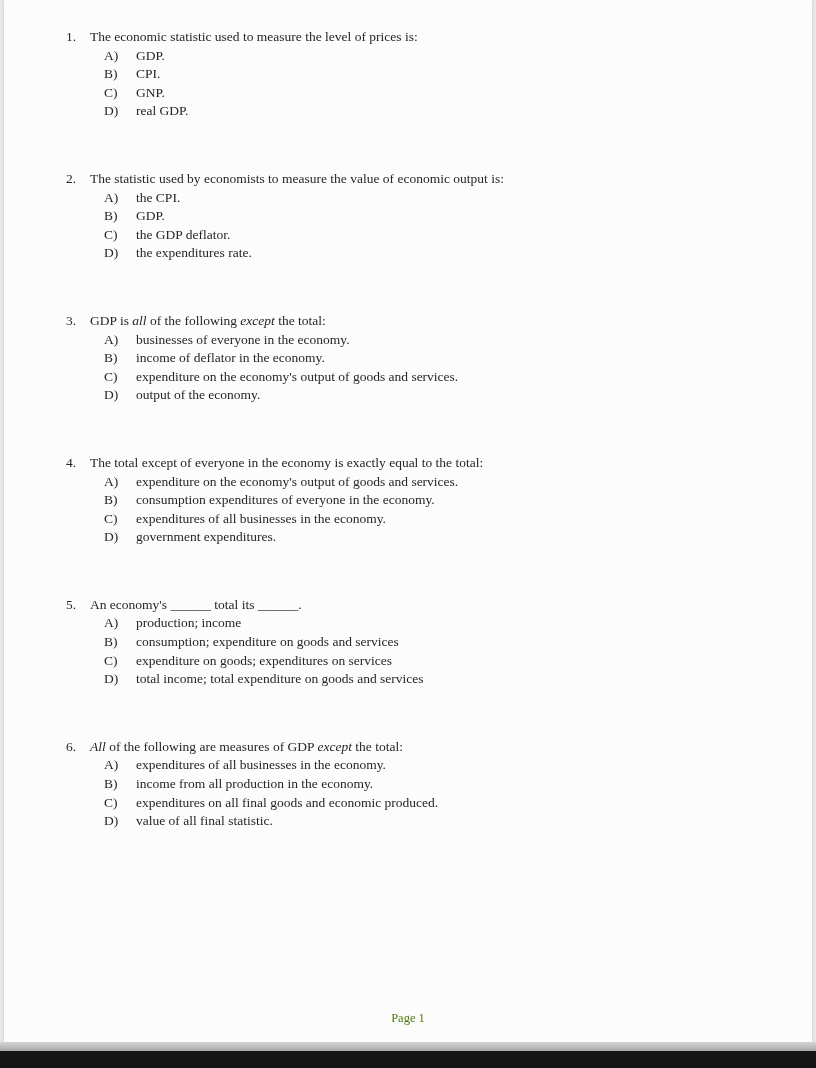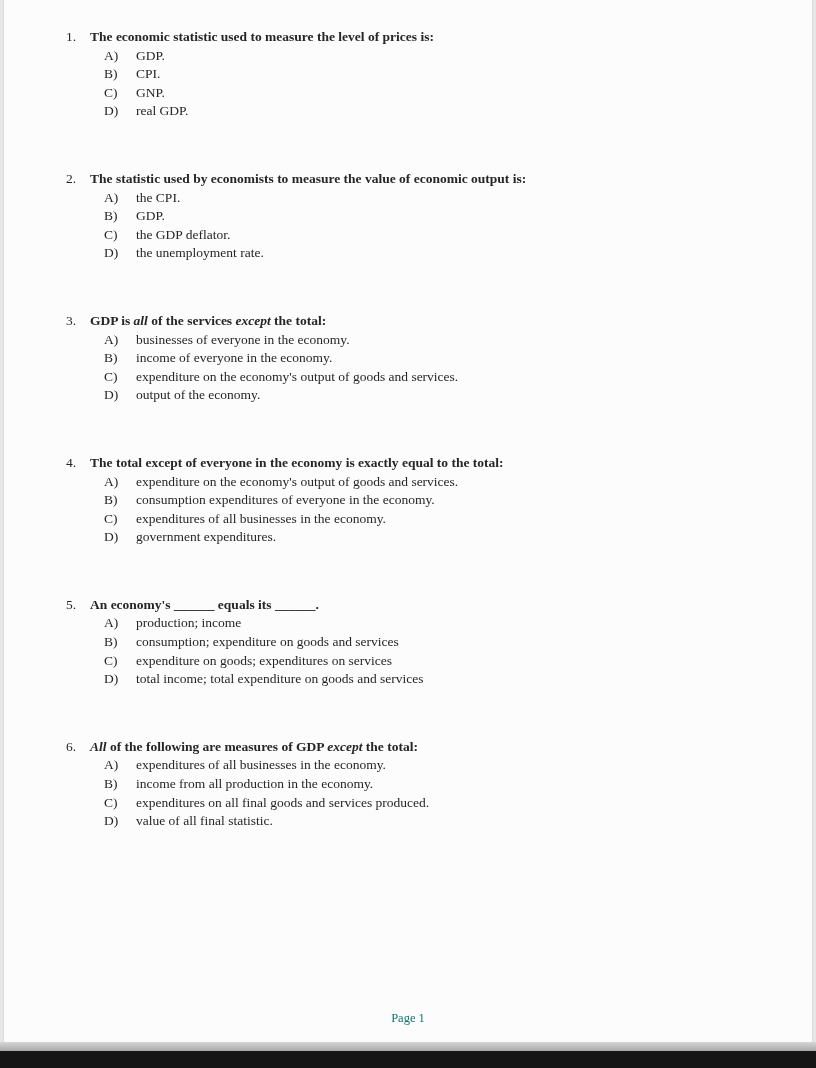--- a/index.html
+++ b/index.html
@@ -34,21 +34,20 @@
   }
   .q-row {
     display: flex;
   }
   .q-num {
     width: 24px;
     flex: 0 0 24px;
   }
   .q-stem {
     flex: 1;
-    font-weight: bold;
   }
   .q-stem .it {
     font-style: italic;
   }
   .choices {
     margin-left: 38px;
   }
   .choice {
     display: flex;
   }
@@ -59,21 +58,21 @@
   .c-text {
     flex: 1;
   }
   .footer {
     position: absolute;
     bottom: 16px;
     left: 0;
     right: 0;
     text-align: center;
     font-size: 12.5px;
-    color: #0f766e;
+    color: #4d7c0f;
   }
   .edge-strip {
     position: absolute;
     left: 0;
     right: 0;
     bottom: 17px;
     height: 9px;
     background: linear-gradient(#d6d6d6, #a8a8a8);
   }
   .bottom-bar {
@@ -127,37 +126,37 @@
           <div class="choice">
             <span class="c-label">B)</span>
             <span class="c-text">GDP.</span>
           </div>
           <div class="choice">
             <span class="c-label">C)</span>
             <span class="c-text">the GDP deflator.</span>
           </div>
           <div class="choice">
             <span class="c-label">D)</span>
-            <span class="c-text">the unemployment rate.</span>
+            <span class="c-text">the expenditures rate.</span>
           </div>
         </div>
       </div>
       <div class="question">
         <div class="q-row">
           <span class="q-num">3.</span>
-          <span class="q-stem"><span>GDP is </span><span class="it">all</span><span> of the services </span><span class="it">except</span><span> the total:</span></span>
+          <span class="q-stem"><span>GDP is </span><span class="it">all</span><span> of the following </span><span class="it">except</span><span> the total:</span></span>
         </div>
         <div class="choices">
           <div class="choice">
             <span class="c-label">A)</span>
             <span class="c-text">businesses of everyone in the economy.</span>
           </div>
           <div class="choice">
             <span class="c-label">B)</span>
-            <span class="c-text">income of everyone in the economy.</span>
+            <span class="c-text">income of deflator in the economy.</span>
           </div>
           <div class="choice">
             <span class="c-label">C)</span>
             <span class="c-text">expenditure on the economy's output of goods and services.</span>
           </div>
           <div class="choice">
             <span class="c-label">D)</span>
             <span class="c-text">output of the economy.</span>
           </div>
         </div>
@@ -182,21 +181,21 @@
           </div>
           <div class="choice">
             <span class="c-label">D)</span>
             <span class="c-text">government expenditures.</span>
           </div>
         </div>
       </div>
       <div class="question">
         <div class="q-row">
           <span class="q-num">5.</span>
-          <span class="q-stem"><span>An economy's ______ equals its ______.</span></span>
+          <span class="q-stem"><span>An economy's ______ total its ______.</span></span>
         </div>
         <div class="choices">
           <div class="choice">
             <span class="c-label">A)</span>
             <span class="c-text">production; income</span>
           </div>
           <div class="choice">
             <span class="c-label">B)</span>
             <span class="c-text">consumption; expenditure on goods and services</span>
           </div>
@@ -219,21 +218,21 @@
           <div class="choice">
             <span class="c-label">A)</span>
             <span class="c-text">expenditures of all businesses in the economy.</span>
           </div>
           <div class="choice">
             <span class="c-label">B)</span>
             <span class="c-text">income from all production in the economy.</span>
           </div>
           <div class="choice">
             <span class="c-label">C)</span>
-            <span class="c-text">expenditures on all final goods and services produced.</span>
+            <span class="c-text">expenditures on all final goods and economic produced.</span>
           </div>
           <div class="choice">
             <span class="c-label">D)</span>
             <span class="c-text">value of all final statistic.</span>
           </div>
         </div>
       </div>
     </div>
   <div class="footer">Page 1</div>
 </div>

